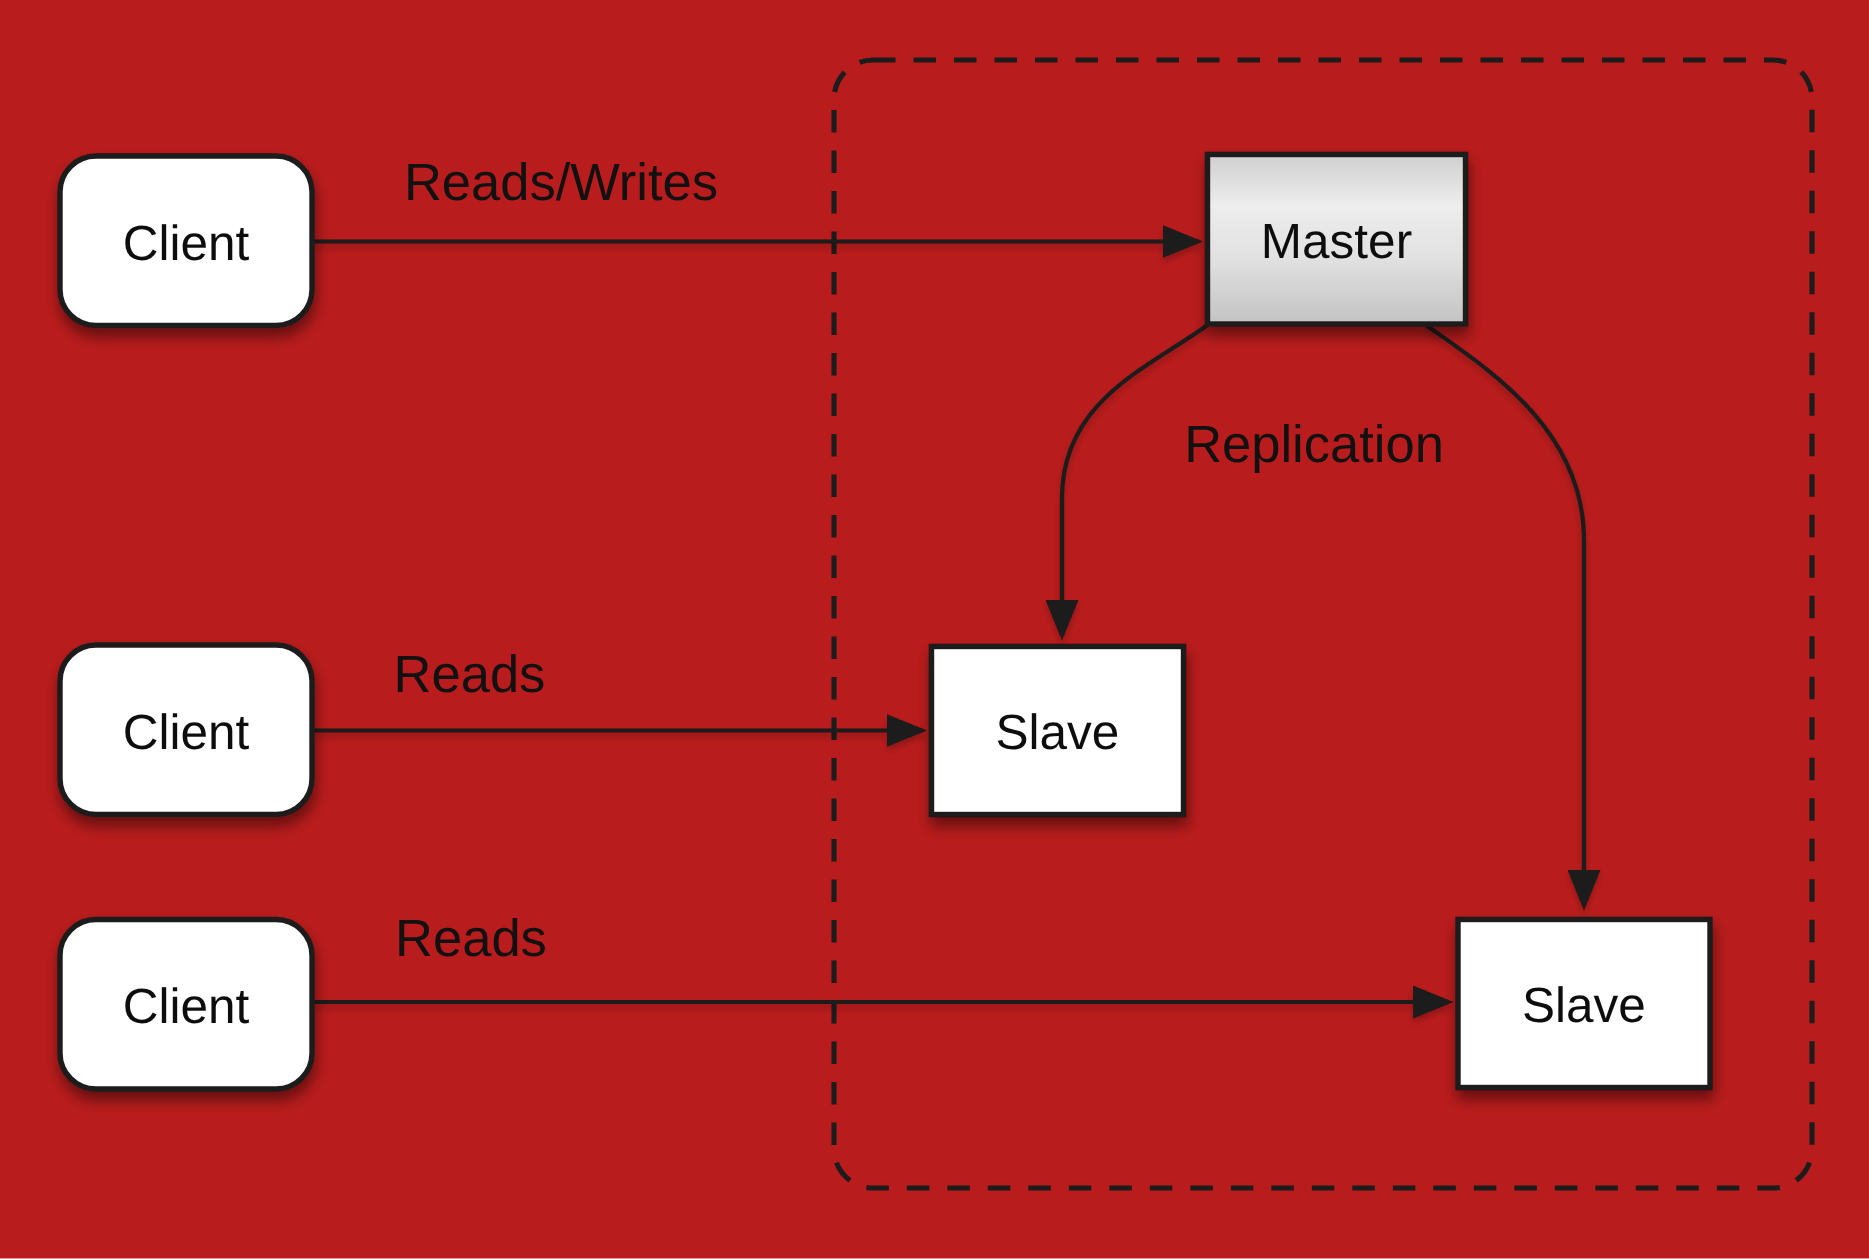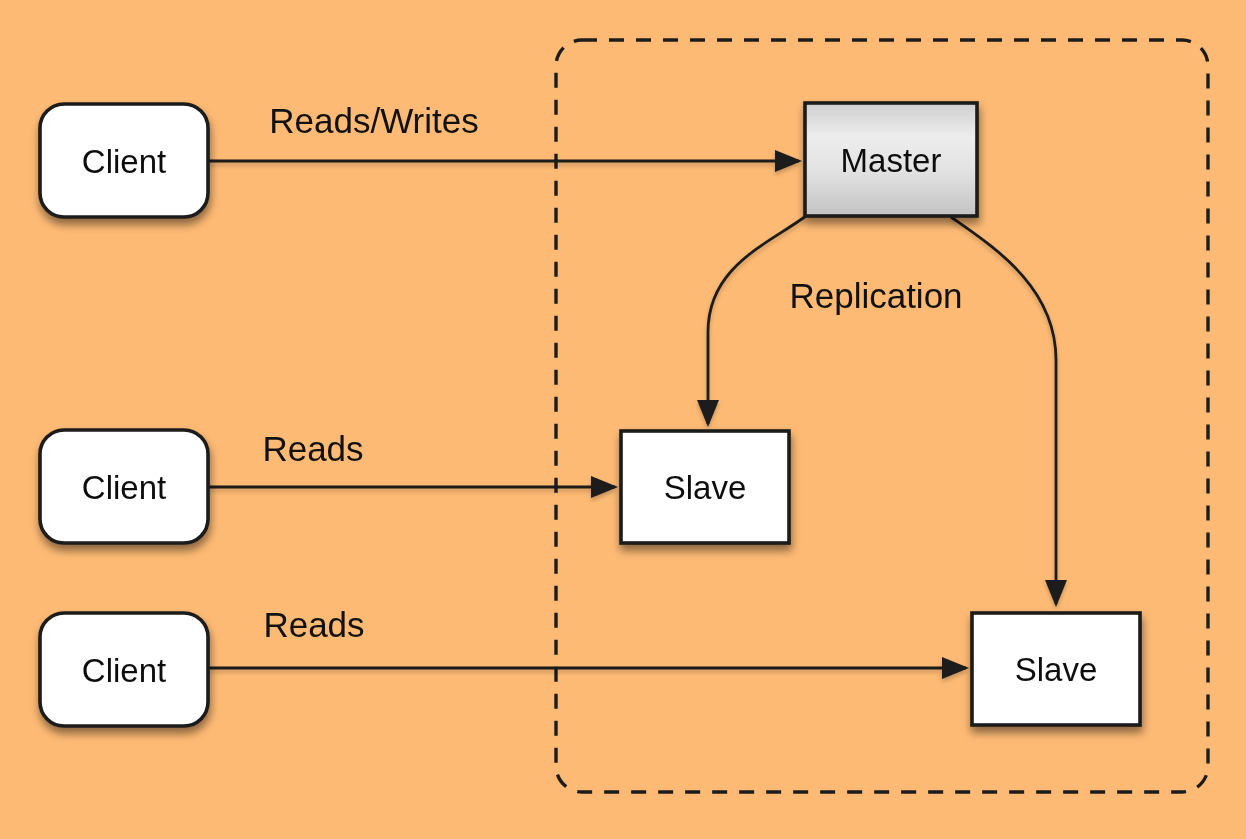--- a/index.html
+++ b/index.html
@@ -8,21 +8,21 @@
     background: #ffffff;
     width: 1246px;
     height: 839px;
     overflow: hidden;
     font-family: "Liberation Sans", sans-serif;
   }
   .stage {
     position: relative;
     width: 1246px;
     height: 839px;
-    background: #fdba74;
+    background: #b91c1c;
   }
   svg { display: block; }
   .node-box {
     stroke: #1c1c1c;
     stroke-width: 3.6;
   }
   .client-box { fill: #ffffff; }
   .slave-box  { fill: #ffffff; }
   .master-box { fill: url(#masterGrad); }
   .node-label {

